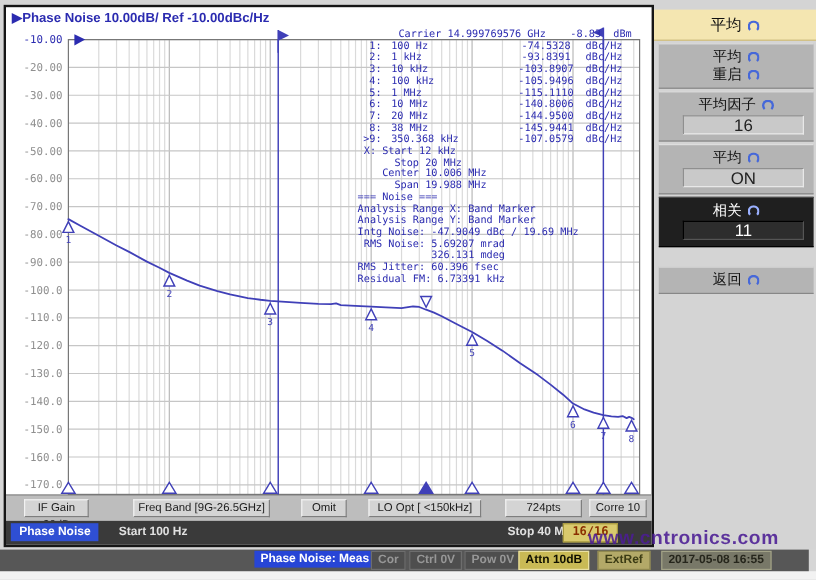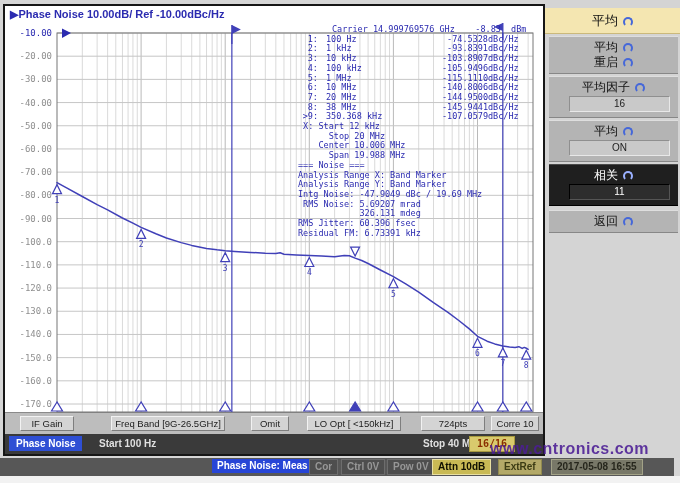--- a/index.html
+++ b/index.html
@@ -11,21 +11,21 @@
           border:2px solid #161616;box-sizing:border-box;z-index:0}
   .title-bar{position:absolute;left:5px;top:2px;font-size:11px;font-weight:bold;color:#2b2bb0;white-space:pre}
   
   #chart{position:absolute;left:0;top:0;z-index:1;pointer-events:none}
   
   .readout{position:absolute;left:298px;top:25px;width:242px;z-index:2;color:#2b2bb0;
            font-family:"DejaVu Sans Mono",monospace;font-size:8.5px;line-height:9.7px}
   .ro-row{display:flex;white-space:pre}
   .ro-id{width:20px;text-align:right}
   .ro-freq{width:96px;padding-left:8px}
-  .ro-val{width:66px;text-align:right}
+  .ro-val{width:66px;text-align:center}
   .ro-unit{padding-left:0}
   .ro-pre{white-space:pre}
   .carrier-line{white-space:pre;padding-left:34px}
   
   .toolbar{position:absolute;left:0;bottom:20px;width:538px;height:21px;background:#bdbdbd;
            border-top:1px solid #8a8a8a;z-index:3}
   .tb-btn{position:absolute;top:3px;height:15px;line-height:14px;text-align:center;font-size:9.5px;color:#1c1c1c;
           background:#d4d4d4;border:1px solid;border-color:#f2f2f2 #7e7e7e #7e7e7e #f2f2f2;box-sizing:border-box}
   
   .statusbar{position:absolute;left:0;bottom:0;width:538px;height:20px;background:#3a3a3a;z-index:3;color:#e8e8e8}
@@ -48,24 +48,24 @@
              color:#4c1d95;opacity:.88;letter-spacing:.5px;white-space:nowrap}
   
   .panel{position:absolute;left:545px;top:0;width:135px;height:458px;background:#d4d4d4;z-index:2}
   .panel-header{position:absolute;left:0;top:8px;width:135px;height:25px;background:#f4e6b1;
                 border-bottom:1px solid #cbb97c;text-align:center;line-height:25px;font-size:13px;color:#111}
   .menu-col{position:absolute;left:4px;top:36px;width:129px}
   .menu-btn{background:#b4b4b4;border-top:1px solid #dedede;border-bottom:1px solid #878787;
             margin-bottom:2px;text-align:center;color:#111;font-size:12px;padding:3px 0}
   .menu-line{line-height:15px}
   .menu-val{margin:1px 8px 2px 20px;background:#c9c9c9;border:1px solid;border-color:#8f8f8f #e8e8e8 #e8e8e8 #8f8f8f;
-            line-height:14px;font-size:10px;color:#222}
+            line-height:14px;font-size:14px;color:#222}
   .menu-btn.selected{background:#1f1f1f;color:#ffffff;border-top-color:#4a4a4a;border-bottom-color:#000}
   .menu-btn.selected .menu-val{background:#2d2d2d;border-color:#000 #555 #555 #000;color:#fff}
-  .menu-btn.gap-top{margin-top:4px}
+  .menu-btn.gap-top{margin-top:16px}
   .knob{display:inline-block;width:6px;height:6px;border:2px solid #4668d9;border-bottom-color:transparent;
         border-radius:50%;margin-left:5px;vertical-align:middle}
   .menu-btn.selected .knob{border-color:#9ab0ff;border-bottom-color:transparent}
 </style>
 </head>
 <body>
 
 <div class="page-bottom-strip"></div>
 
 <div class="screen">

